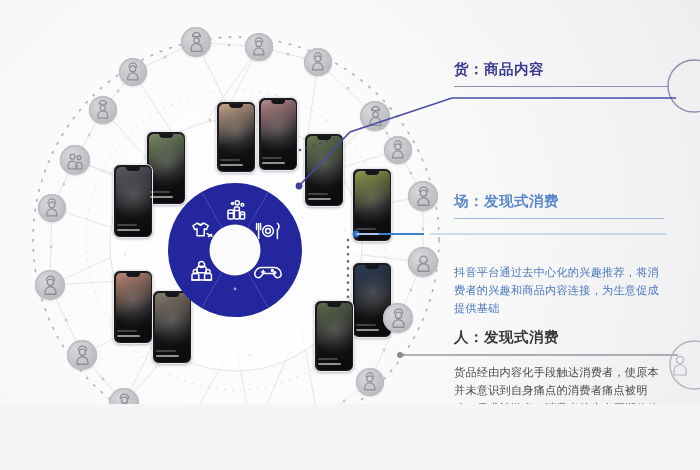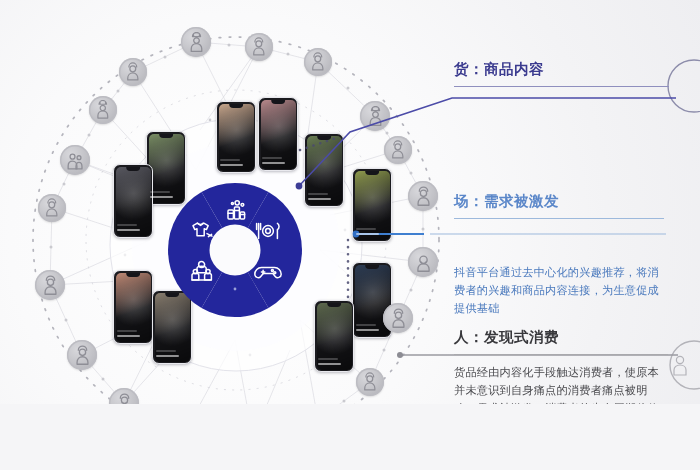--- a/index.html
+++ b/index.html
@@ -470,21 +470,21 @@
       <path d="M300 150 L336 138"></path>
     </g>
   </svg>
 
   <div id="blocks">
       <div class="block" style="left: 454px; top: 60px; width: 215px;">
         <div class="blk-head" style="color: rgb(59, 59, 143);">货：商品内容</div>
         <div class="blk-rule" style="background: rgb(143, 143, 190);"></div>
       </div>
       <div class="block" style="left: 454px; top: 192px; width: 210px;">
-        <div class="blk-head" style="color: rgb(91, 135, 201);">场：需求被激发</div>
+        <div class="blk-head" style="color: rgb(91, 135, 201);">场：发现式消费</div>
         <div class="blk-rule" style="background: rgb(157, 185, 220);"></div>
         <div class="blk-body" style="color: rgb(74, 121, 189); margin-top: 44px;">抖音平台通过去中心化的兴趣推荐，将消费者的兴趣和商品内容连接，为生意促成提供基础</div>
       </div>
       <div class="block" style="left: 454px; top: 328px; width: 214px;">
         <div class="blk-head" style="color: rgb(56, 56, 60); font-family: Liberation Serif, serif;">人：发现式消费</div>
         <div class="blk-rule" style="background: rgb(169, 169, 173);"></div>
         <div class="blk-body" style="color: rgb(74, 74, 78);">货品经由内容化手段触达消费者，使原本并未意识到自身痛点的消费者痛点被明确、需求被激发，消费者的生命周期价值提升</div>
       </div>
     </div>
 

